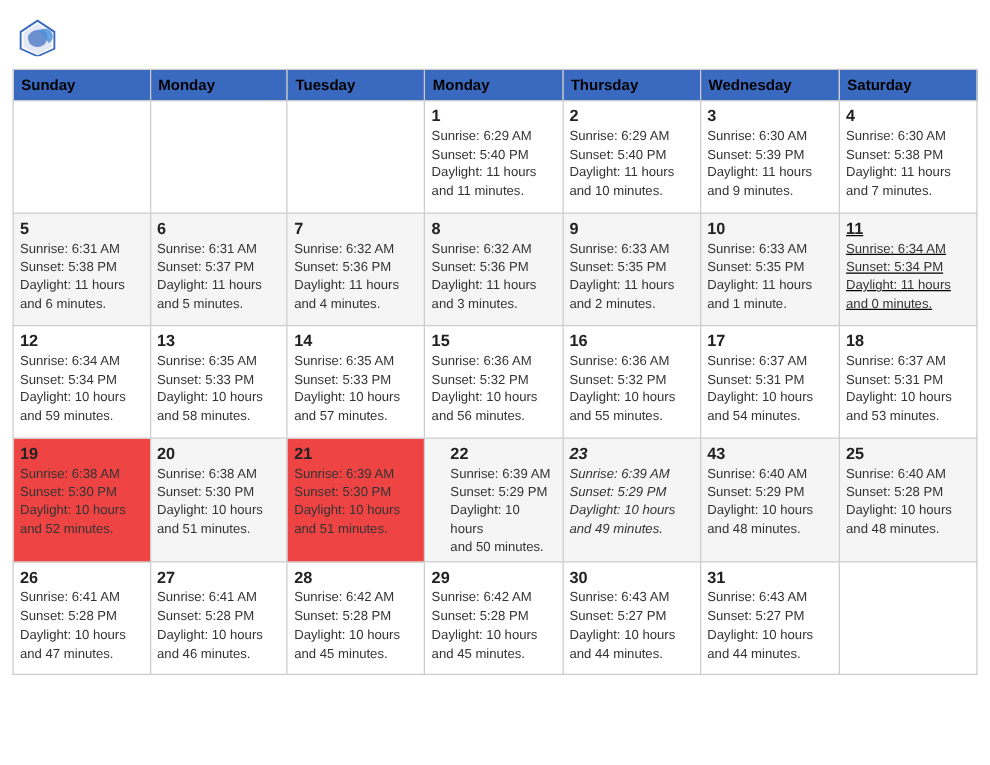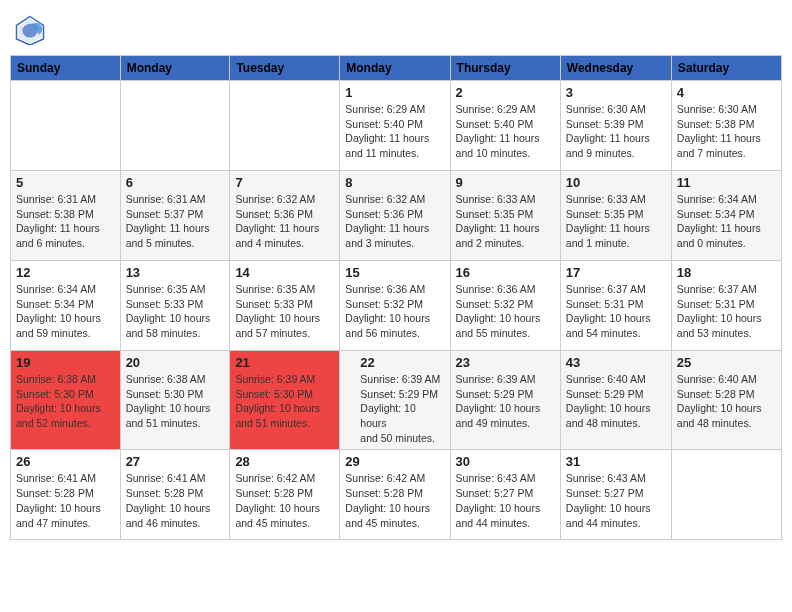--- a/index.html
+++ b/index.html
@@ -187,21 +187,21 @@
 Daylight: 11 hours
 and 2 minutes.</div>
         </td>
         <td style="background: rgb(245, 245, 245);">
           <div class="day-number">10</div>
           <div class="day-info" style="white-space: pre-line;">Sunrise: 6:33 AM
 Sunset: 5:35 PM
 Daylight: 11 hours
 and 1 minute.</div>
         </td>
-        <td style="background: rgb(245, 245, 245);">
+        <td style="background: rgb(245, 245, 245); text-decoration: underline;">
           <div class="day-number">11</div>
           <div class="day-info" style="white-space: pre-line;">Sunrise: 6:34 AM
 Sunset: 5:34 PM
 Daylight: 11 hours
 and 0 minutes.</div>
         </td>
       </tr>
       <tr>
         <td>
           <div class="day-number">12</div>
@@ -275,21 +275,21 @@
 Daylight: 10 hours
 and 51 minutes.</div>
         </td>
         <td style="background: rgb(245, 245, 245); padding-left: 20px;">
           <div class="day-number">22</div>
           <div class="day-info" style="white-space: pre-line;">Sunrise: 6:39 AM
 Sunset: 5:29 PM
 Daylight: 10 hours
 and 50 minutes.</div>
         </td>
-        <td style="background: rgb(245, 245, 245);">
+        <td style="background: rgb(245, 245, 245); font-style: italic;">
           <div class="day-number">23</div>
           <div class="day-info" style="white-space: pre-line;">Sunrise: 6:39 AM
 Sunset: 5:29 PM
 Daylight: 10 hours
 and 49 minutes.</div>
         </td>
         <td style="background: rgb(245, 245, 245);">
           <div class="day-number">43</div>
           <div class="day-info" style="white-space: pre-line;">Sunrise: 6:40 AM
 Sunset: 5:29 PM

